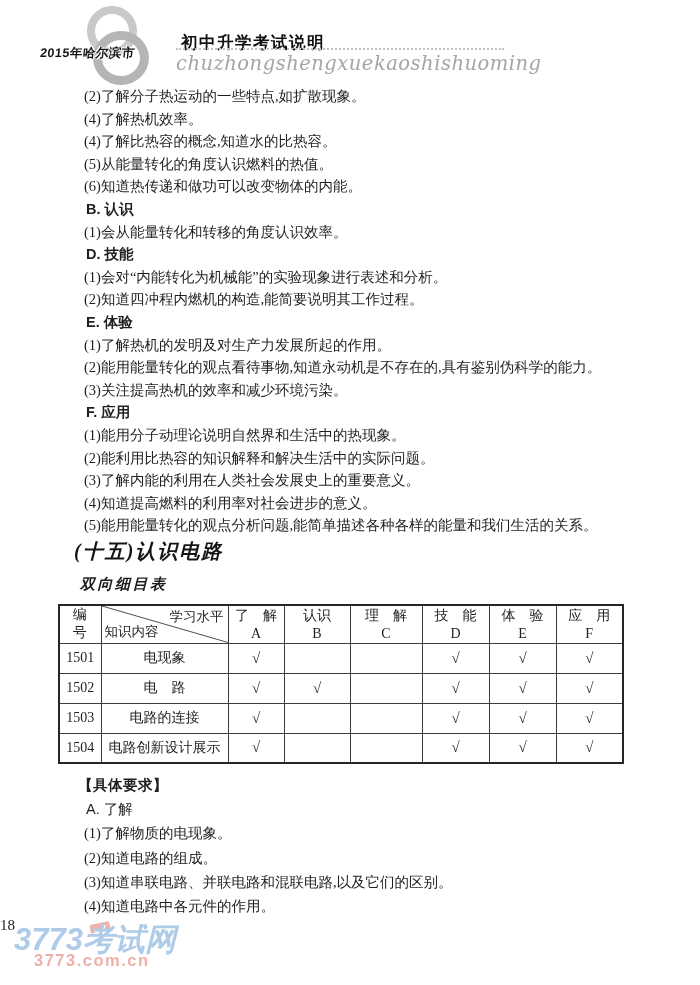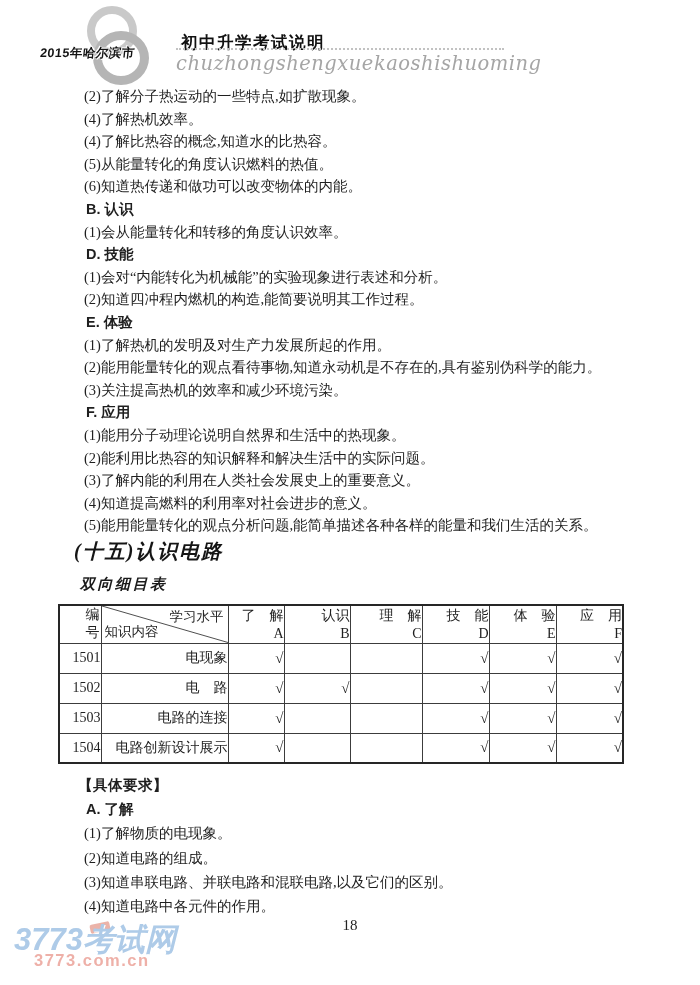--- a/index.html
+++ b/index.html
@@ -33,21 +33,21 @@
 
   .section-heading{position:absolute;left:74px;top:536px;height:30px;line-height:30px;
                    font-weight:bold;font-style:italic;font-size:20px;letter-spacing:2px;color:#151515;}
   .table-label{position:absolute;left:80px;top:573px;height:22px;line-height:22px;
                font-weight:bold;font-style:italic;font-size:15px;letter-spacing:2.5px;color:#1a1a1a;}
 
   
   table.spec{position:absolute;left:58px;top:604px;width:564px;
              border-collapse:collapse;table-layout:fixed;
              border:2px solid #262626;}
-  table.spec th,table.spec td{border:1px solid #3c3c3c;text-align:right;
+  table.spec th,table.spec td{border:1px solid #3c3c3c;text-align:center;
              vertical-align:middle;padding:0;font-weight:normal;}
   table.spec tr.hdr{height:38px;}
   table.spec tr.data{height:30px;}
   .idhead{font-size:14px;letter-spacing:1px;}
   .corner{position:relative;}
   .corner svg{position:absolute;left:0;top:0;width:100%;height:100%;}
   .corner svg line{stroke:#4a4a4a;stroke-width:1;}
   .diag-top{position:absolute;top:2px;right:4px;font-size:13.5px;margin-left:36px;}
   .diag-bottom{position:absolute;bottom:2px;left:3px;font-size:13.5px;}
   .lv-name{font-size:14px;line-height:18px;font-family:Liberation Mono, monospace;}
@@ -56,24 +56,24 @@
   .rcontent{font-size:14px;}
   .chk{font-size:15px;color:#2e2e2e;}
 
   
   .req-block{position:absolute;top:773px;left:0;width:700px;}
   .req-block .line{height:24.2px;line-height:24.2px;font-size:14.5px;
                    padding-left:84px;white-space:nowrap;}
   .req-block .line.bracket{font-family:"Liberation Sans","DejaVu Sans",sans-serif;
                    font-weight:bold;padding-left:78px;letter-spacing:.5px;}
   .req-block .line.heading{font-family:"Liberation Sans","DejaVu Sans",sans-serif;
-                   font-weight:bold;padding-left:86px;}
-
-  
-  .page-number{position:absolute;top:917px;left:0;width:700px;text-align:center;
+                   font-weight:normal;padding-left:86px;}
+
+  
+  .page-number{position:absolute;top:917px;left:0;width:700px;text-align:left;
                font-size:15px;color:#222;}
   .wm-accent{position:absolute;left:90px;top:923px;width:20px;height:9px;
              background:#e49a8c;opacity:.75;transform:rotate(-12deg);border-radius:2px;z-index:1;}
   .wm-title{position:absolute;left:14px;top:919px;z-index:2;
             font-family:"Liberation Sans","DejaVu Sans",sans-serif;
             font-weight:bold;font-style:italic;font-size:31px;color:#aecbe8;
             letter-spacing:0px;text-shadow:1px 1px 0 #ffffff;}
   .wm-url{position:absolute;left:34px;top:951px;z-index:2;
           font-family:"Liberation Sans","DejaVu Sans",sans-serif;
           font-weight:bold;font-size:16.5px;color:#eeb0a8;letter-spacing:1.5px;}

